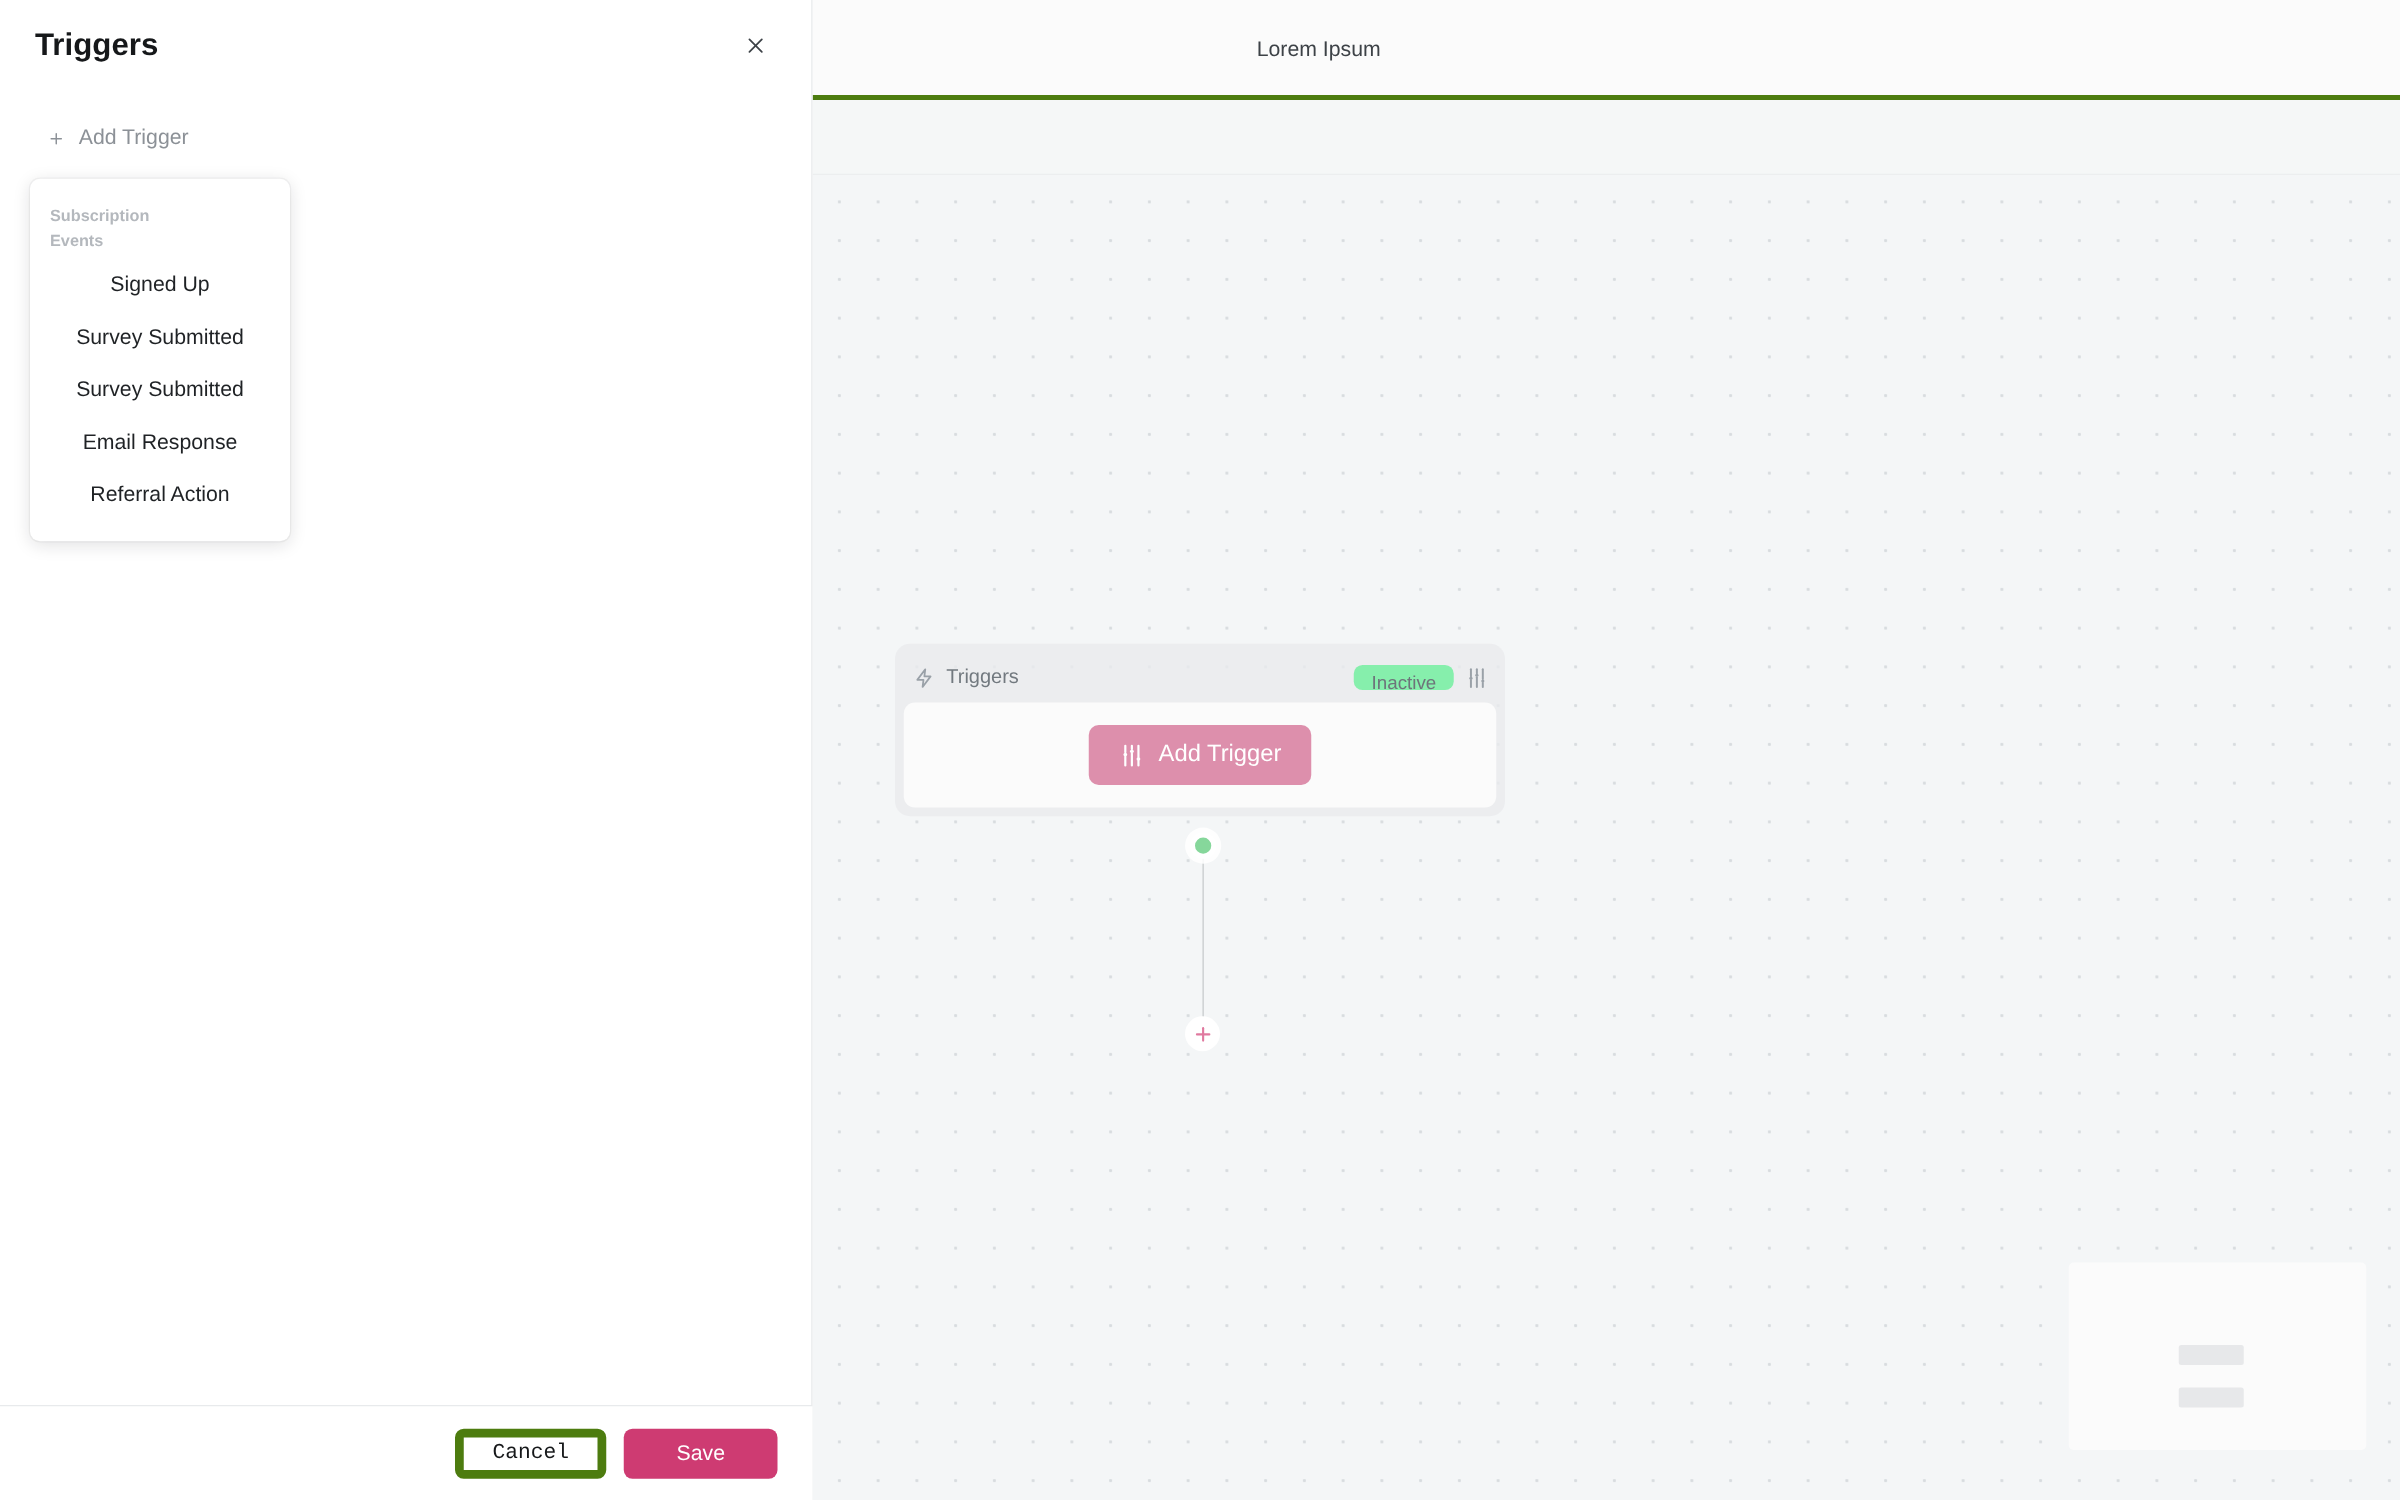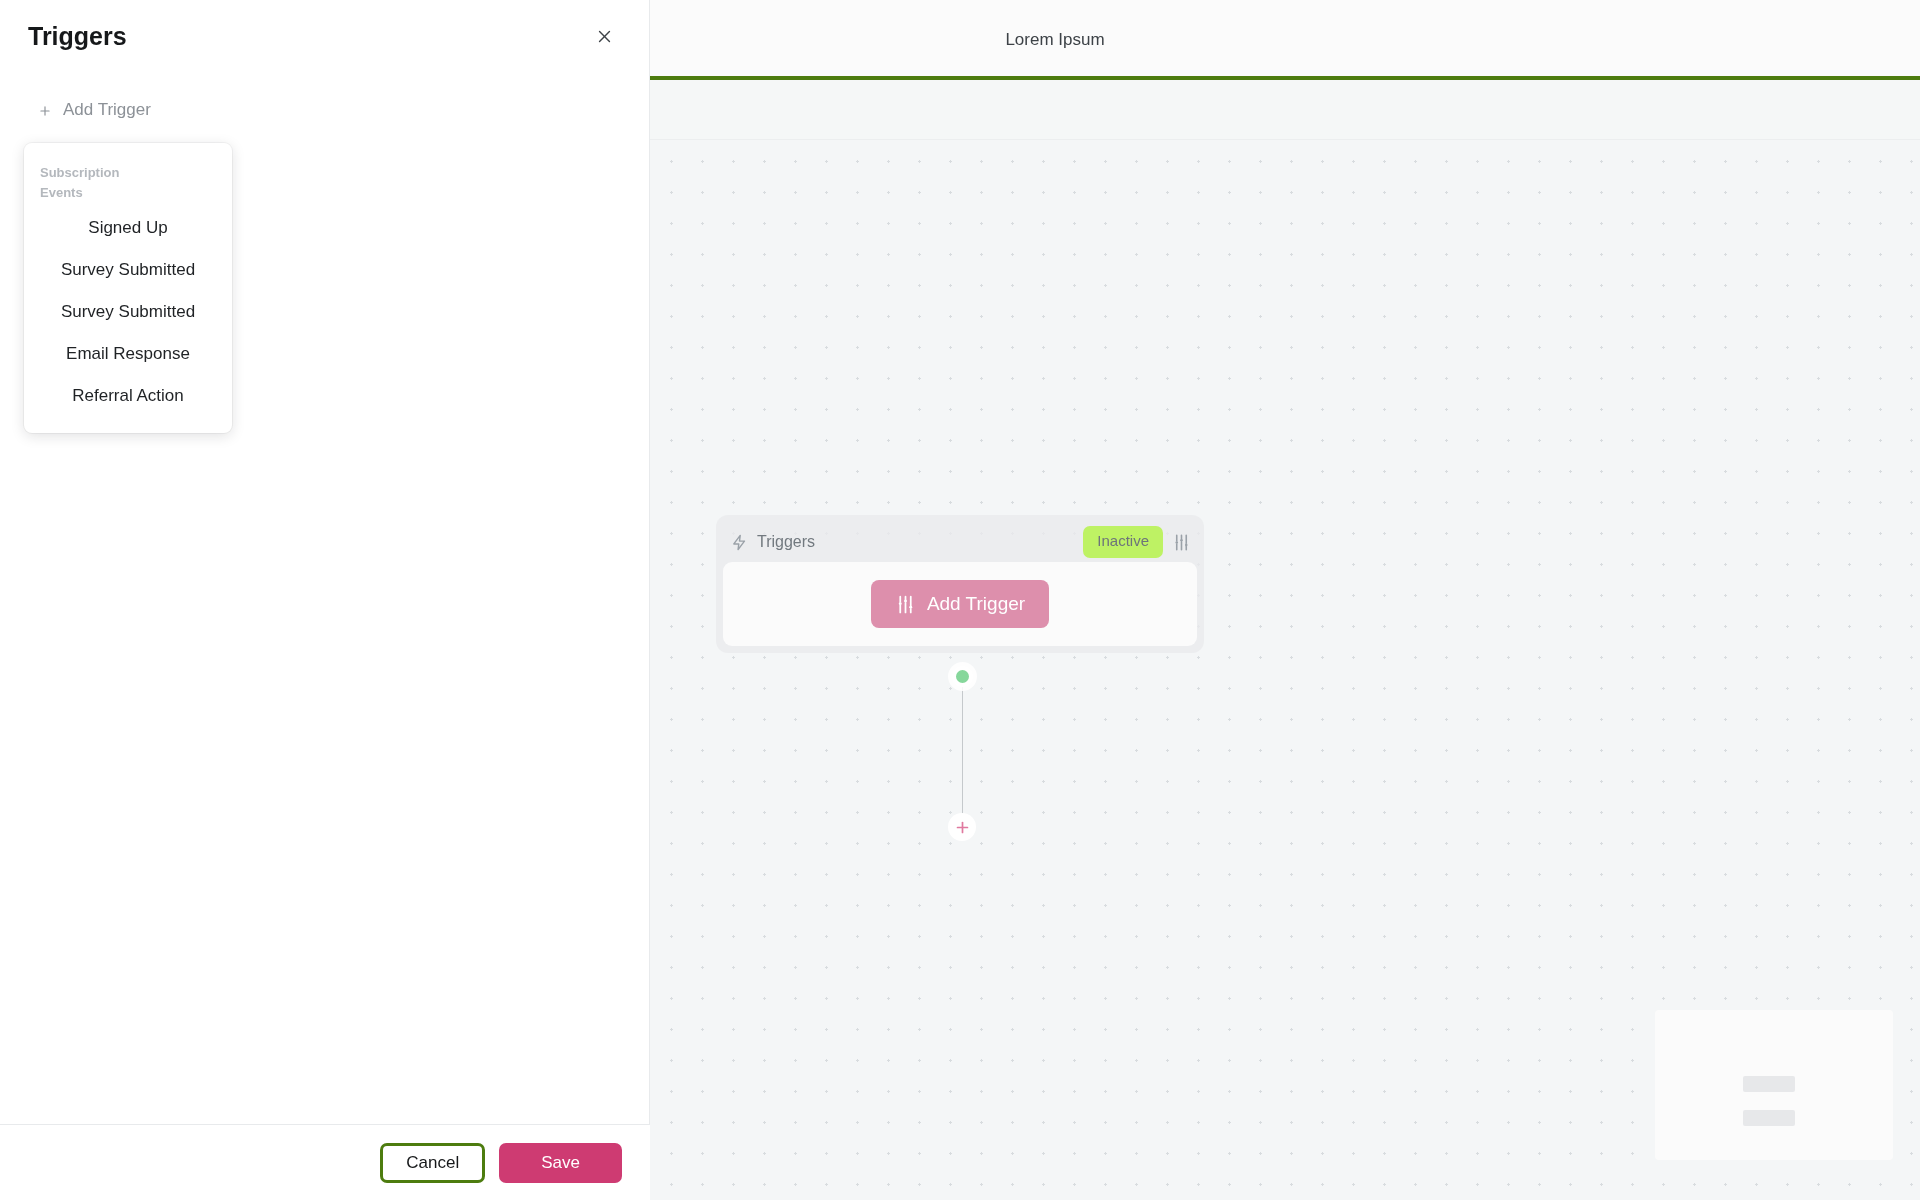--- a/index.html
+++ b/index.html
@@ -92,25 +92,25 @@
     color: #9aa1a8;
   }
 
   #node-title {
     font-size: 16px;
     color: #72797f;
     flex: 1;
   }
 
   #node-status-badge {
-    height: 32px;
+    height: 20px;
     line-height: 30px;
     padding: 0 14px;
     border-radius: 7px;
-    background: #bef264;
+    background: #86efac;
     color: #6d747a;
     font-size: 15px;
     margin-right: 9px;
   }
 
   #node-settings-icon {
     width: 19px; height: 19px;
     color: #9aa1a8;
     flex: none;
   }
@@ -299,26 +299,26 @@
     justify-content: flex-end;
     gap: 14px;
     padding: 0 28px;
     background: #ffffff;
   }
 
   #cancel-button {
     height: 40px;
     padding: 0 23px;
     border-radius: 7px;
-    border: 3px solid #4d7c0f;
+    border: 7px solid #4d7c0f;
     background: #ffffff;
     color: #16181a;
     font-size: 17px;
     cursor: pointer;
-    font-family: Liberation Sans, sans-serif;
+    font-family: Liberation Mono, monospace;
   }
 
   #save-button {
     height: 40px;
     padding: 0 42px;
     border-radius: 7px;
     border: none;
     background: #ce3b72;
     color: #ffffff;
     font-size: 17px;

